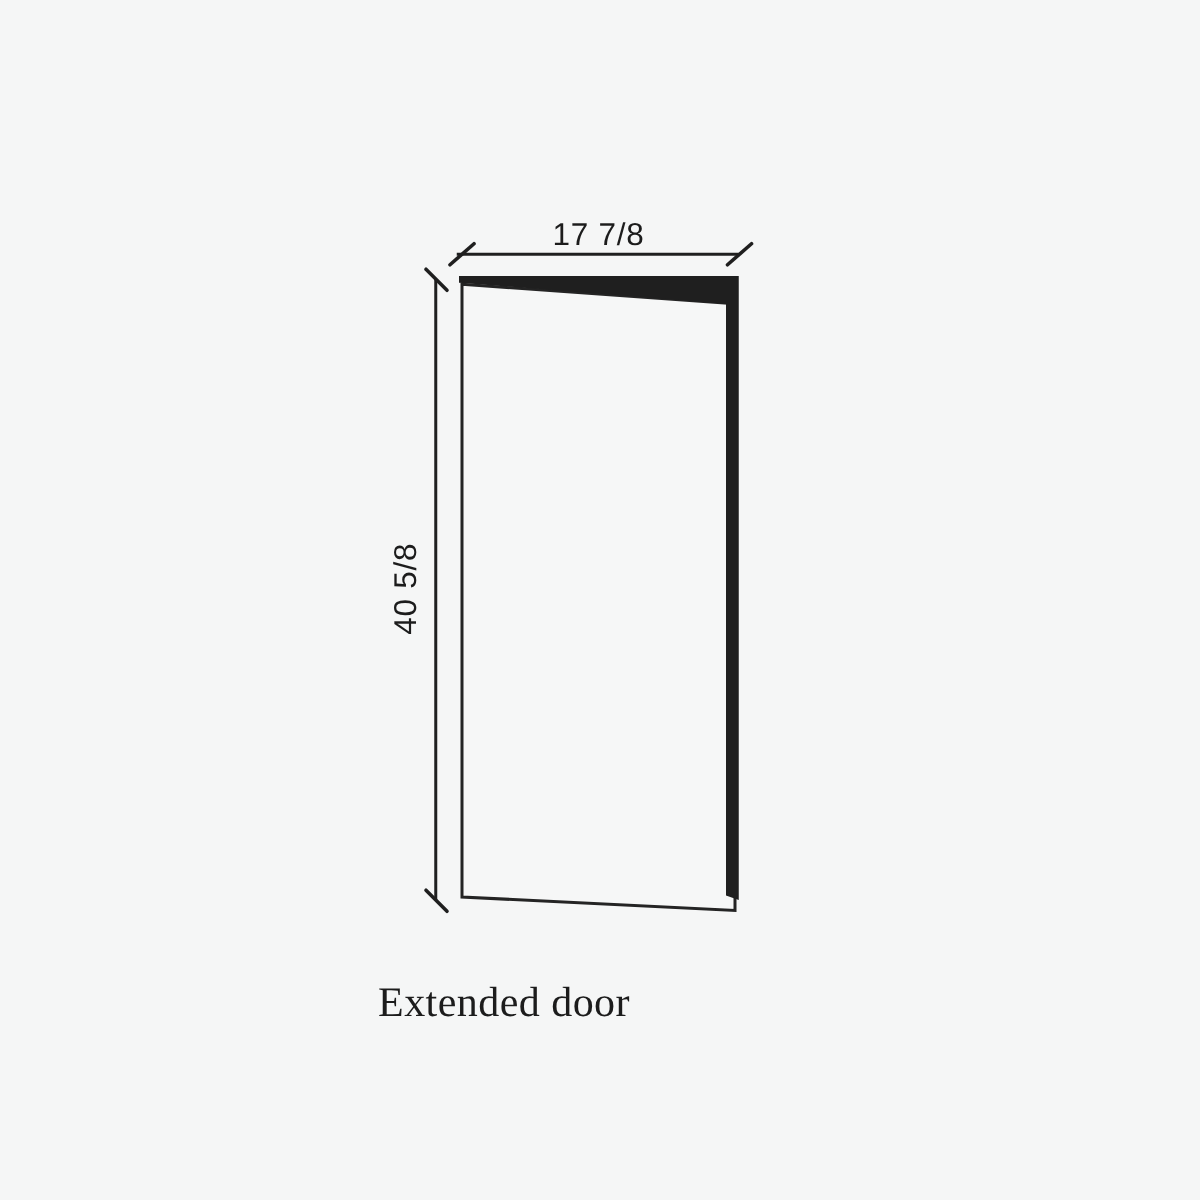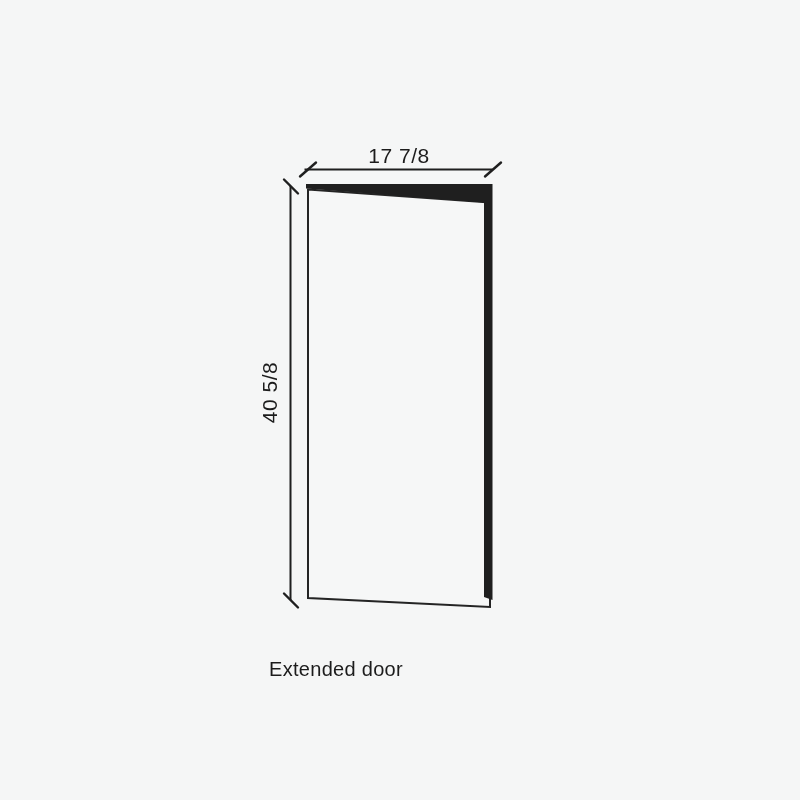--- a/index.html
+++ b/index.html
@@ -40,24 +40,25 @@
     stroke: #242424;
     stroke-width: 2;
     stroke-linejoin: miter;
   }
   .caption {
     position: absolute;
     top: 656px;
     left: 0;
     width: 672px;
     text-align: center;
-    font-size: 20px;
+    font-size: 28px;
     line-height: 26.5px;
     color: #1c1c1c;
     letter-spacing: 0.3px;
+    font-family: Liberation Serif, serif;
   }
 </style>
 </head>
 <body>
 
 <div class="stage">
   <svg width="800" height="800" viewBox="0 0 800 800">
 
     <rect x="0" y="0" width="800" height="800" fill="#f5f6f6"></rect>
 

